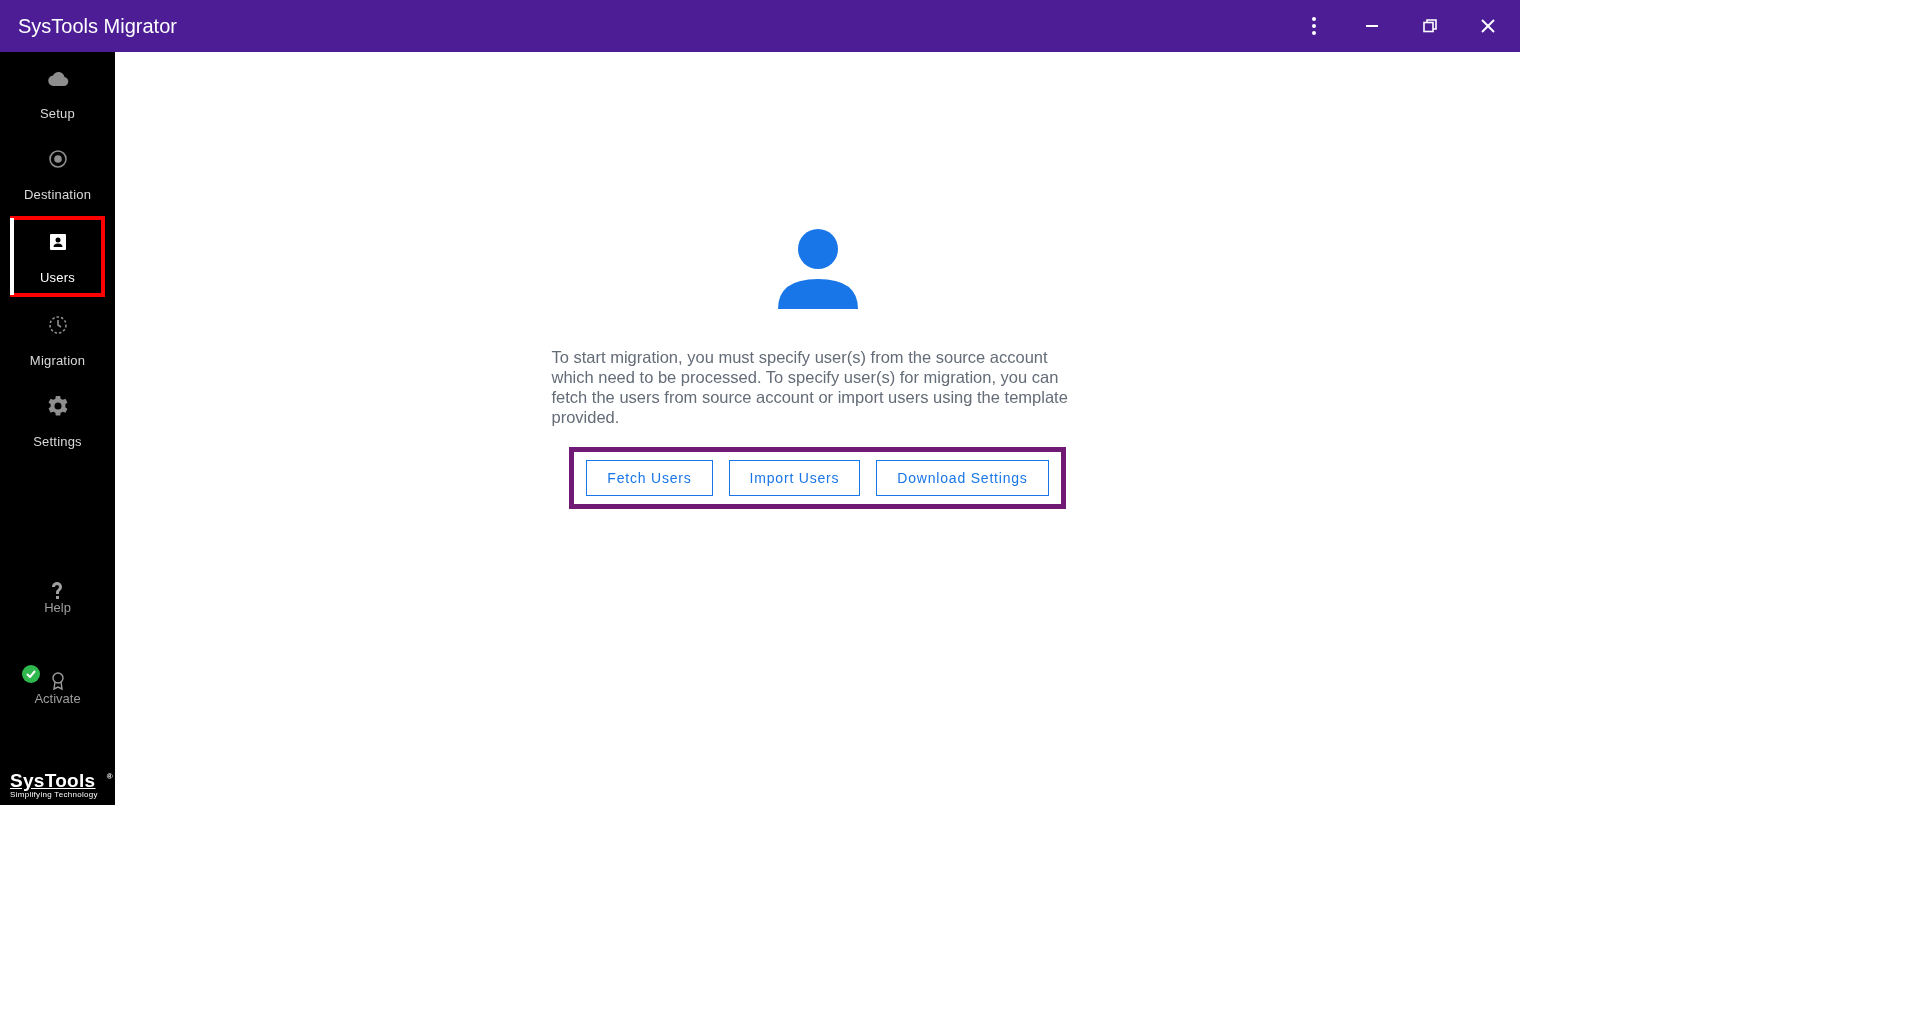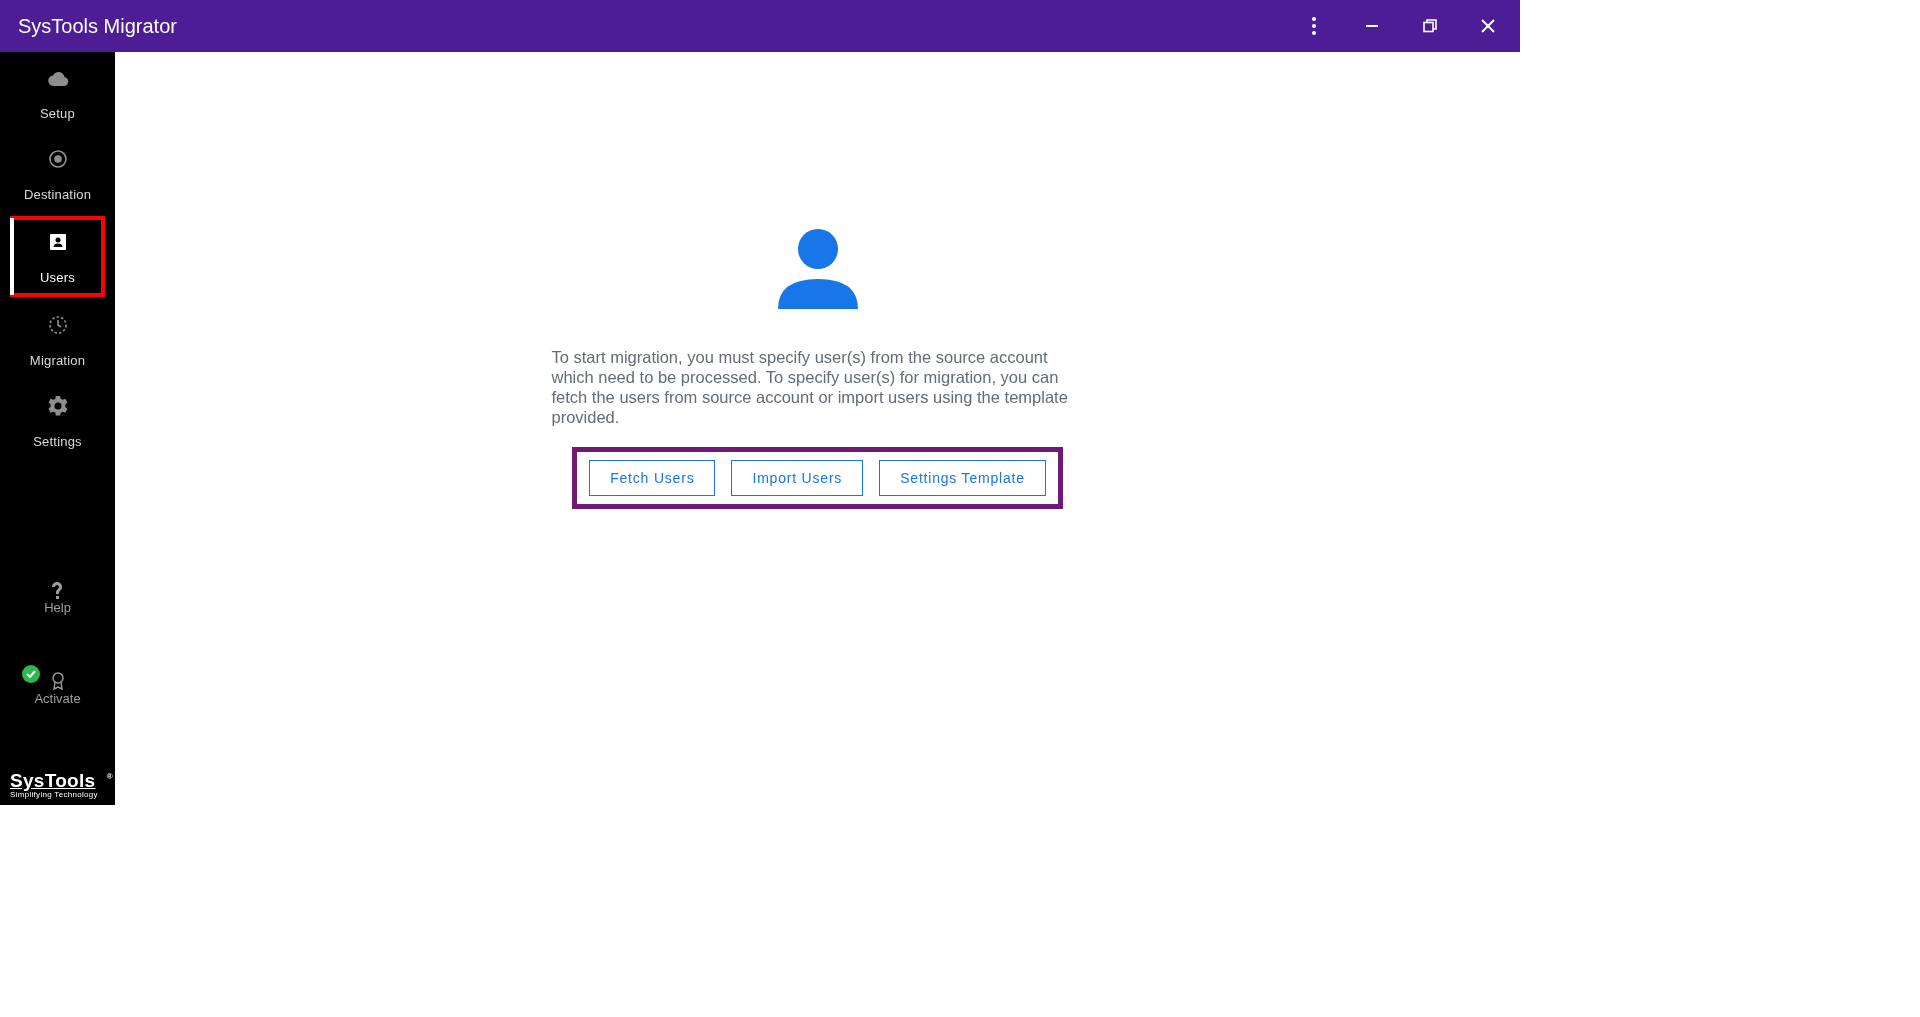--- a/index.html
+++ b/index.html
@@ -323,18 +323,18 @@
       <div class="user-avatar">
         <svg width="82" height="82" viewBox="0 0 82 82" fill="#1976e8">
           <circle cx="41" cy="22" r="20"></circle>
           <path d="M1 82 Q1 52 41 52 Q81 52 81 82 Z"></path>
         </svg>
       </div>
       <p class="description">To start migration, you must specify user(s) from the source account which need to be processed. To specify user(s) for migration, you can fetch the users from source account or import users using the template provided.</p>
       <div class="button-row">
         <button class="outline-btn">Fetch Users</button>
         <button class="outline-btn">Import Users</button>
-        <button class="outline-btn">Settings Template</button>
+        <button class="outline-btn">Download Settings</button>
       </div>
     </div>
   </div>
 
 </div>
 
 </body></html>

